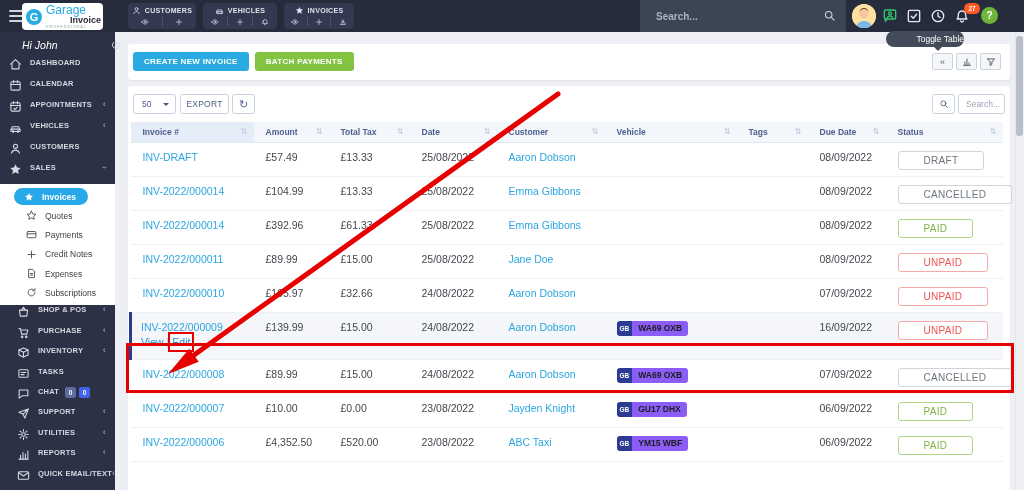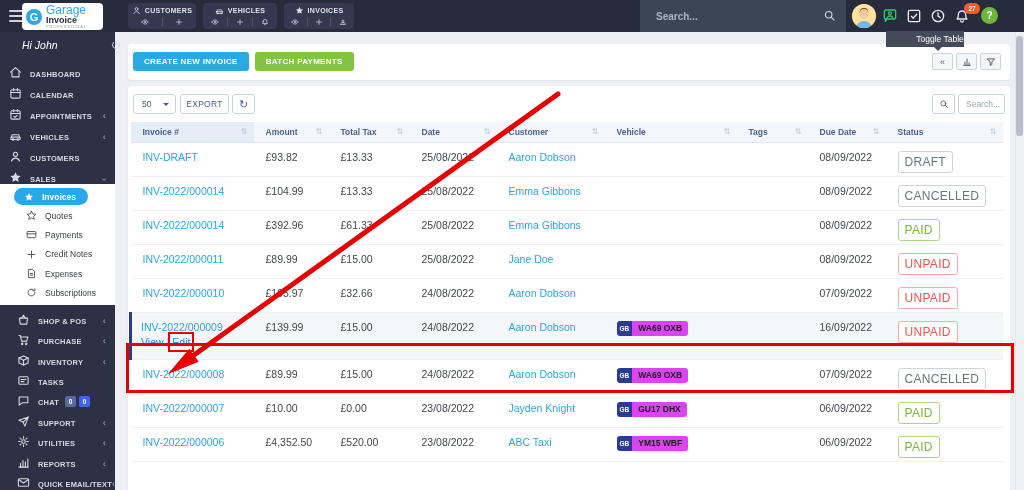--- a/index.html
+++ b/index.html
@@ -9,21 +9,21 @@
   svg.filled * { fill:currentColor; stroke:none; }
 
   
   #app-header { position:absolute; left:0; top:0; width:1024px; height:32px; background:#272c3d; z-index:10; }
   #hamburger { position:absolute; left:9px; top:10px; width:15px; cursor:pointer; }
   #hamburger span { display:block; width:15px; height:2px; background:#cfd3dd; margin-bottom:3px; border-radius:1px; }
   #logo-box { position:absolute; left:22px; top:3px; width:81px; height:27px; background:#fff; border-radius:4px; display:flex; align-items:center; padding-left:4px; }
   #logo-mark { width:16px; height:16px; border-radius:50%; background:#29abe2; color:#fff; font-size:11px; font-weight:bold; text-align:center; line-height:16px; }
   #logo-text { margin-left:4px; line-height:1; }
   #logo-text .l1 { color:#29abe2; font-size:12px; }
-  #logo-text .l2 { color:#2b2f38; font-size:9px; font-weight:bold; }
+  #logo-text .l2 { color:#2b2f38; font-size:9px; font-weight:bold;margin-left:24px; }
   #logo-text .l3 { color:#9aa0a8; font-size:4px; letter-spacing:.8px; }
 
   #qa-groups { position:absolute; left:128px; top:3px; display:flex; gap:7px; }
   .qa-group { background:#333950; border-radius:4px; height:26px; color:#dfe2ea; }
   .qa-top { display:flex; align-items:center; justify-content:center; gap:4px; height:13px; font-size:7px; font-weight:bold; letter-spacing:.3px; padding-top:2px; }
   .qa-top svg { width:9px; height:9px; }
   .qa-actions { display:flex; height:11px; align-items:center; justify-content:center; }
   .qa-action { flex:1; display:flex; align-items:center; justify-content:center; height:9px; cursor:pointer; }
   .qa-action + .qa-action { border-left:1px solid rgba(255,255,255,.14); }
   .qa-action svg { width:8px; height:8px; }
@@ -35,30 +35,30 @@
 
   .hdr-ic { position:absolute; top:8px; width:16px; height:16px; color:#e8eaee; cursor:pointer; }
   #avatar { position:absolute; left:852px; top:4px; width:24px; height:24px; border-radius:50%; overflow:hidden; background:#ffe9a8; cursor:pointer; }
   #icon-contact { left:882px; color:#2fc76c; }
   #icon-check { left:906px; }
   #icon-clock { left:930px; }
   #icon-bell { left:954px; }
   #notif-badge { position:absolute; left:964px; top:3px; min-width:16px; height:11px; background:#ff5a1f; border-radius:6px; color:#fff; font-size:6.5px; font-weight:bold; line-height:11px; text-align:center; padding:0 2px; }
   #icon-help { position:absolute; left:981px; top:7px; width:17px; height:17px; border-radius:50%; background:#6fb53b; color:#fff; font-size:10px; font-weight:bold; text-align:center; line-height:17px; cursor:pointer; }
 
-  #tooltip { position:absolute; left:886px; top:31px; width:78px; height:16px; background:#434a59; color:#fff; font-size:8.5px; line-height:16px; text-align:center; border-radius:0; z-index:60;padding-left:30px; }
+  #tooltip { position:absolute; left:886px; top:31px; width:78px; height:16px; background:#434a59; color:#fff; font-size:8.5px; line-height:16px; text-align:right; border-radius:8px; z-index:60;padding-left:30px; }
   #tooltip:after { content:""; position:absolute; left:48px; top:16px; border:4px solid transparent; border-top-color:#434a59; }
 
   
   #sidebar { position:absolute; left:0; top:32px; width:115px; height:458px; background:#2c3145; z-index:5; }
   #greeting-row { position:absolute; left:0; top:4px; width:130px; height:18px; }
   #greeting { position:absolute; left:22px; top:3px; color:#fff; font-size:10.5px; font-style:italic; }
   #power-btn { position:absolute; right:8px; top:3px; width:12px; height:12px; color:#d6d9e1; cursor:pointer; }
   #side-menu { position:absolute; left:0; top:26px; width:115px; }
-  .mi { display:flex; align-items:flex-end; height:21px; padding-left:9px; color:#d6d9e1; font-size:7.5px; font-weight:bold; letter-spacing:.2px; cursor:pointer; }
+  .mi { display:flex; align-items:flex-start; height:21px; padding-left:9px; color:#d6d9e1; font-size:7.5px; font-weight:bold; letter-spacing:.2px; cursor:pointer; }
   .mi.bot { height:20.4px;padding-left:17px; }
   .mi .mic { width:13px; height:13px; flex:0 0 13px; }
   .mi .lbl { margin-left:8px; white-space:nowrap; }
   .chev { margin-left:auto; margin-right:9px; color:#9096a8; font-size:9px; line-height:1; }
   .chev.down { transform:rotate(-90deg); }
   .chat-badges { display:flex; gap:3px; margin-left:6px; }
   .chat-badge { width:11px; height:11px; border-radius:2px; color:#fff; font-size:6.5px; font-weight:bold; text-align:center; line-height:11px; }
   .chat-badge.b0 { background:#5d6a9e; }
   .chat-badge.b1 { background:#4263eb; }
   #sub-block { background:#ffffff; padding:3px 0; }
@@ -95,26 +95,26 @@
   #inv-table th { height:20px; background:#f3f6fa; color:#4e5f8e; font-size:8.5px; font-weight:bold; text-align:left; padding-left:12px; border-bottom:1px solid #dfe7f0; position:relative; cursor:pointer; }
   #inv-table th.sorted { background:#e4edf8; }
   .sort-glyph { position:absolute; right:6px; top:5px; color:#b9c6dd; font-size:8px; font-weight:normal; }
   #inv-table td { height:34px; vertical-align:top; padding:8px 0 0 12px; font-size:10.5px; color:#43474e; border-bottom:1px solid #edf1f6; }
   #inv-table tr.hl td { height:47px; background:#f4f6f9; }
   #inv-table tr.hl td:first-child { border-left:3px solid #2b3c8f; padding-left:9px; }
   a.lnk { color:#2ba6e0; text-decoration:none; cursor:pointer; }
   .row-actions { margin-top:3px; font-size:10.5px; }
   .row-actions .sep { color:#aeb6c2; margin:0 3px; }
   .row-actions a { color:#1d8fd8; }
-  .badge { display:inline-block; padding:3px 6px; border:1px solid #cfd4da; border-radius:3px; font-size:12px; letter-spacing:.3px; color:#6c757d; background:#fff; }
+  .badge { display:inline-block; padding:3px 25px; border:1px solid #cfd4da; border-radius:3px; font-size:10px; letter-spacing:.3px; color:#6c757d; background:#fff; }
   .badge.paid { border-color:#aed581; color:#7cb342; }
   .badge.unpaid { border-color:#f5a9a9; color:#ef5350; }
   .plate { display:inline-flex; height:15px; border-radius:3px; overflow:hidden; font-weight:bold; line-height:15px; cursor:pointer; }
   .plate .gb { background:#2b3a92; color:#fff; font-size:6.5px; padding:0 3px; }
-  .plate .num { background:#d946ef; color:#1d1d1d; font-size:8.5px; padding:0 6px; }
+  .plate .num { background:#8b5cf6; color:#1d1d1d; font-size:8.5px; padding:0 6px; }
 
   
   #sb-track { position:absolute; left:1015px; top:32px; width:9px; height:458px; background:#eef0f3; border-left:1px solid #e3e6ea; }
   #sb-thumb { position:absolute; left:1016px; top:36px; width:7px; height:100px; background:#b9bfca; border-radius:3px; cursor:pointer; }
 
   
   #ann-row-box { position:absolute; left:126px; top:343px; width:888px; height:50px; border:3px solid #e60000; z-index:50; pointer-events:none; }
   #ann-arrow { position:absolute; left:0; top:0; width:1024px; height:490px; z-index:55; pointer-events:none; }
   .ann-edit { outline:2px solid #e60000; outline-offset:2px; }
 </style>
@@ -544,21 +544,21 @@
           <th>Customer<span class="sort-glyph">⇅</span></th>
           <th>Vehicle<span class="sort-glyph">⇅</span></th>
           <th>Tags<span class="sort-glyph">⇅</span></th>
           <th>Due Date<span class="sort-glyph">⇅</span></th>
           <th>Status<span class="sort-glyph">⇅</span></th>
         </tr>
       </thead>
     <tbody>
         <tr>
           <td><a class="lnk">INV-DRAFT</a></td>
-          <td>£93.82</td>
+          <td>£57.49</td>
           <td>£13.33</td>
           <td>25/08/2022</td>
           <td><a class="lnk">Aaron Dobson</a></td>
           <td></td>
           <td></td>
           <td>08/09/2022</td>
           <td><span class="badge draft">DRAFT</span></td>
         </tr>
         <tr>
           <td><a class="lnk">INV-2022/000014</a></td>

